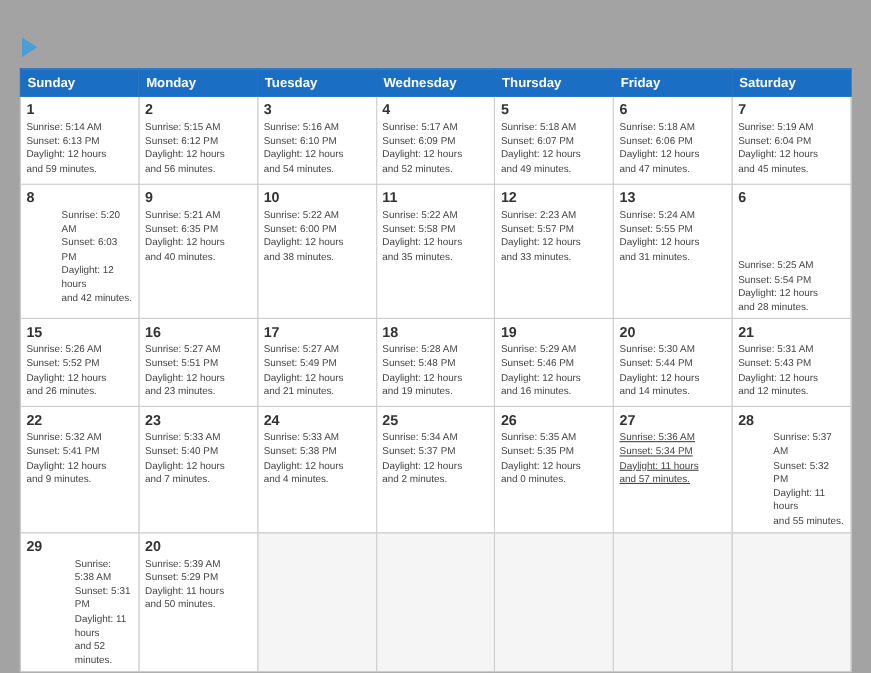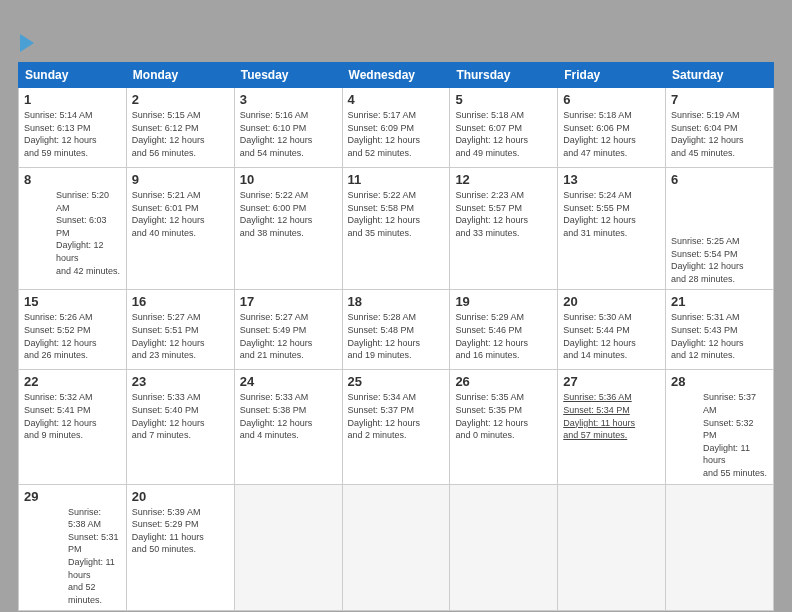--- a/index.html
+++ b/index.html
@@ -185,21 +185,21 @@
           <td>
             <span class="day-number">8</span>
             <div class="day-info" style="white-space: pre-line; margin-left: 32px;">Sunrise: 5:20 AM
 Sunset: 6:03 PM
 Daylight: 12 hours
 and 42 minutes.</div>
           </td>
           <td>
             <span class="day-number">9</span>
             <div class="day-info" style="white-space: pre-line;">Sunrise: 5:21 AM
-Sunset: 6:01 PM
+Sunset: 6:35 PM
 Daylight: 12 hours
 and 40 minutes.</div>
           </td>
           <td>
             <span class="day-number">10</span>
             <div class="day-info" style="white-space: pre-line;">Sunrise: 5:22 AM
 Sunset: 6:00 PM
 Daylight: 12 hours
 and 38 minutes.</div>
           </td>

